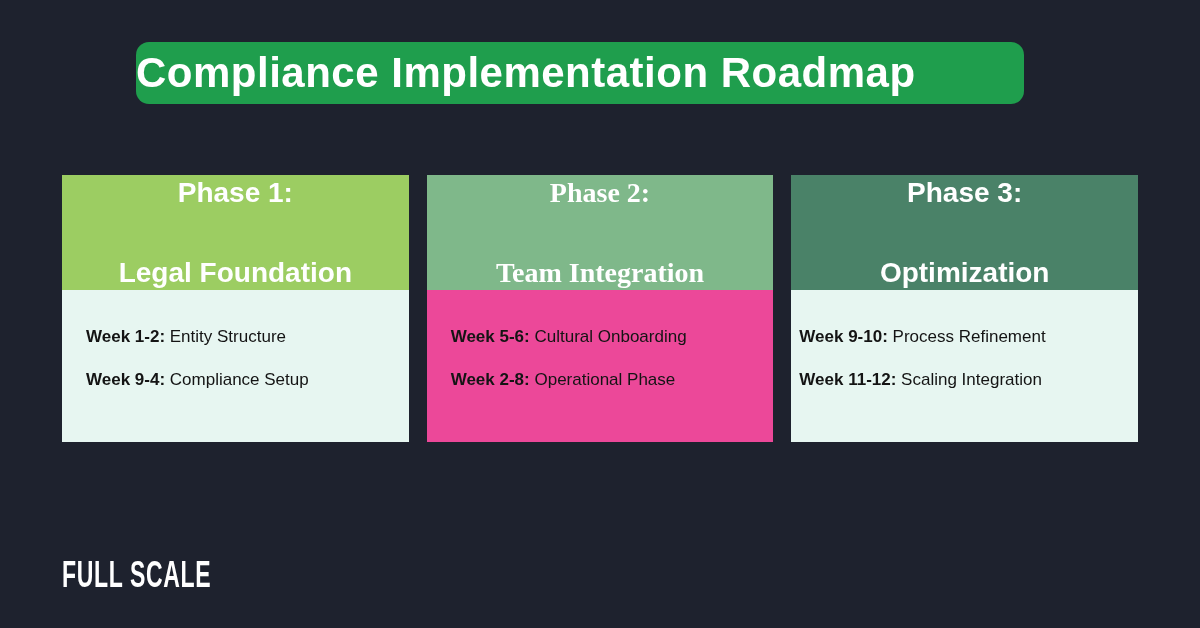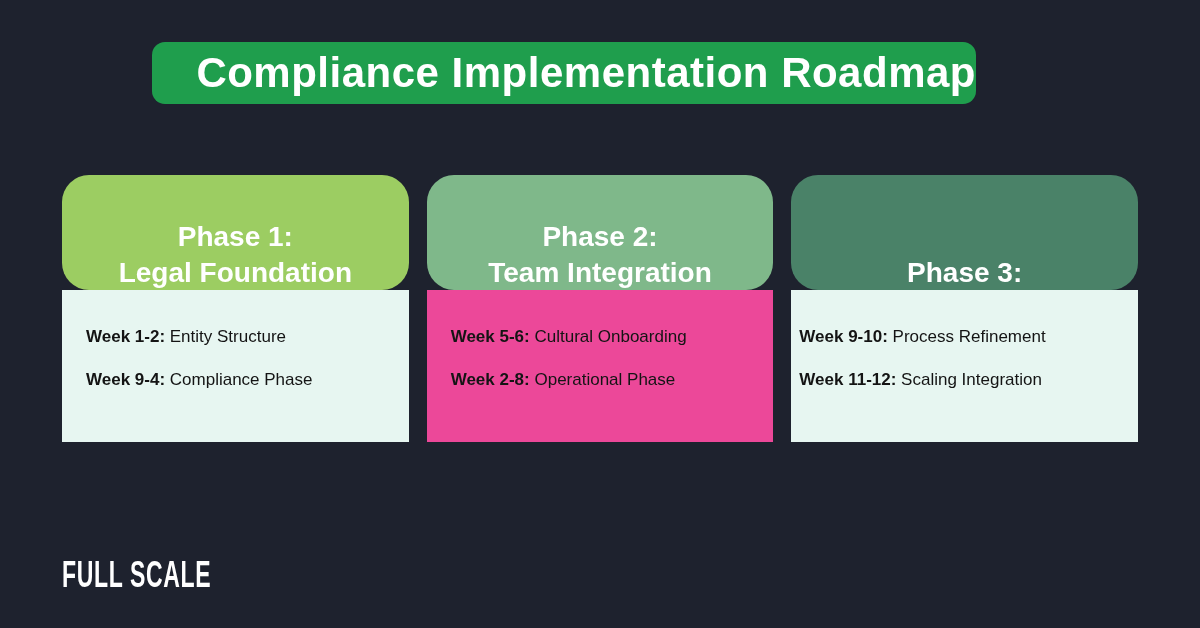--- a/index.html
+++ b/index.html
@@ -8,27 +8,26 @@
     height: 628px;
     position: relative;
     overflow: hidden;
     font-family: "Liberation Sans", sans-serif;
   }
 
   .banner {
     position: absolute;
     top: 42px;
     left: 136px;
-    width: 824px;
+    width: 888px;
     height: 62px;
     border-radius: 13px;
     display: flex;
     align-items: center;
-    justify-content: flex-end;
-    margin-left: 16px;
+    justify-content: flex-start;
   }
   .banner-title {
     color: #ffffff;
     font-size: 42px;
     font-weight: bold;
     letter-spacing: 0.5px;
     white-space: nowrap;
   }
 
   .cards-row {
@@ -38,27 +37,26 @@
     width: 1076px;
     display: flex;
     gap: 18px;
   }
   .phase-card { flex: 1; min-width: 0; }
   .phase-card-header {
     height: 115px;
     display: flex;
     flex-direction: column;
     align-items: center;
-    justify-content: flex-end;
+    justify-content: space-between;
     text-align: center;
     color: #ffffff;
     font-weight: bold;
     font-size: 28px;
     line-height: 1.26;
-    border-radius: 27px;
   }
   .phase-card-body {
     height: 152px;
     box-sizing: border-box;
     padding: 37px 8px 0 24px;
   }
   .week-item {
     margin: 0 0 23px 0;
     font-size: 17px;
     line-height: 20px;
@@ -89,38 +87,39 @@
 
 <div class="cards-row">
 
   <div class="phase-card">
     <div class="phase-card-header" style="background: rgb(156, 205, 98);">
       <span>Phase 1:</span>
       <span>Legal Foundation</span>
     </div>
     <div class="phase-card-body" style="background: rgb(231, 246, 241);">
       <p class="week-item"><span class="week-label">Week 1-2:</span><span> Entity Structure</span></p>
-      <p class="week-item"><span class="week-label">Week 9-4:</span><span> Compliance Phase</span></p>
+      <p class="week-item"><span class="week-label">Week 9-4:</span><span> Compliance Setup</span></p>
     </div>
   </div>
 
   <div class="phase-card">
-    <div class="phase-card-header" style="background: rgb(127, 184, 138);">
+    <div class="phase-card-header" style="background: rgb(127, 184, 138); font-family: Liberation Serif, serif;">
       <span>Phase 2:</span>
       <span>Team Integration</span>
     </div>
     <div class="phase-card-body" style="background: #ec4899;">
       <p class="week-item"><span class="week-label">Week 5-6:</span><span> Cultural Onboarding</span></p>
       <p class="week-item"><span class="week-label">Week 2-8:</span><span> Operational Phase</span></p>
     </div>
   </div>
 
   <div class="phase-card">
     <div class="phase-card-header" style="background: rgb(74, 130, 104);">
       <span>Phase 3:</span>
+      <span>Optimization</span>
     </div>
     <div class="phase-card-body" style="background: rgb(231, 246, 241); padding-left: 8px;">
       <p class="week-item"><span class="week-label">Week 9-10:</span><span> Process Refinement</span></p>
       <p class="week-item"><span class="week-label">Week 11-12:</span><span> Scaling Integration</span></p>
     </div>
   </div>
 
 </div>
 
 <div class="logo" style="color: rgb(255, 255, 255);">FULL SCALE</div>

